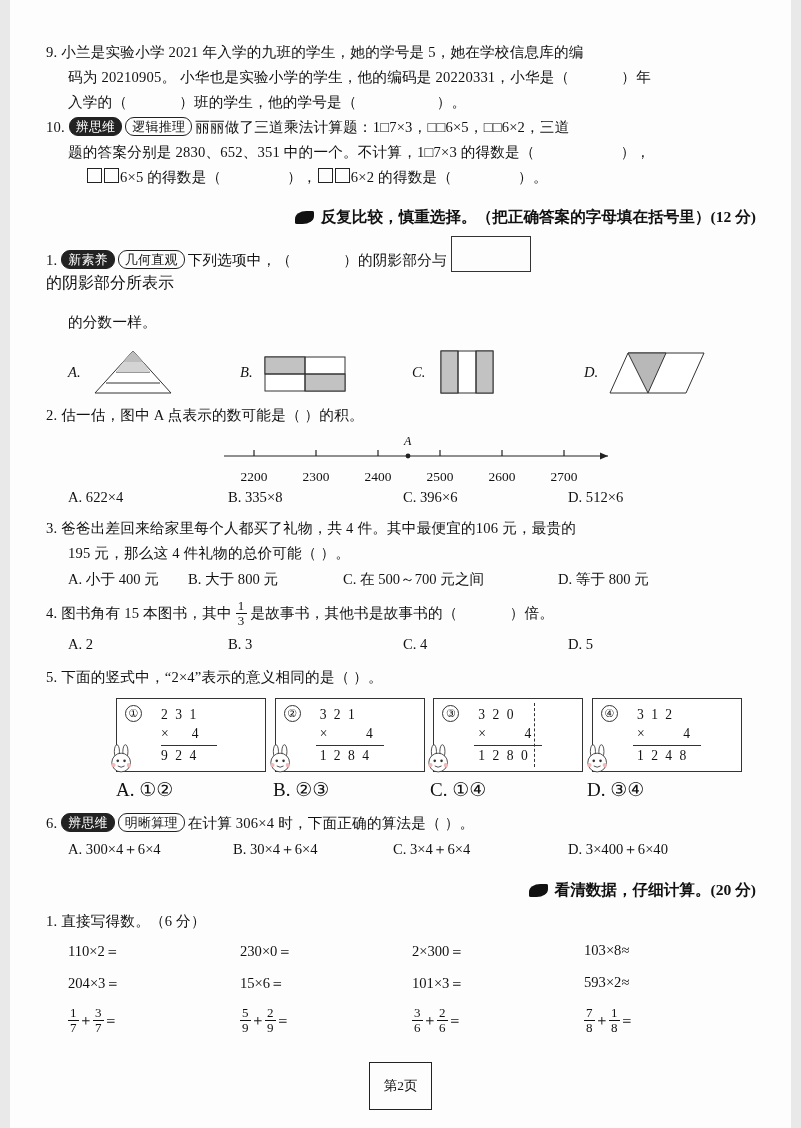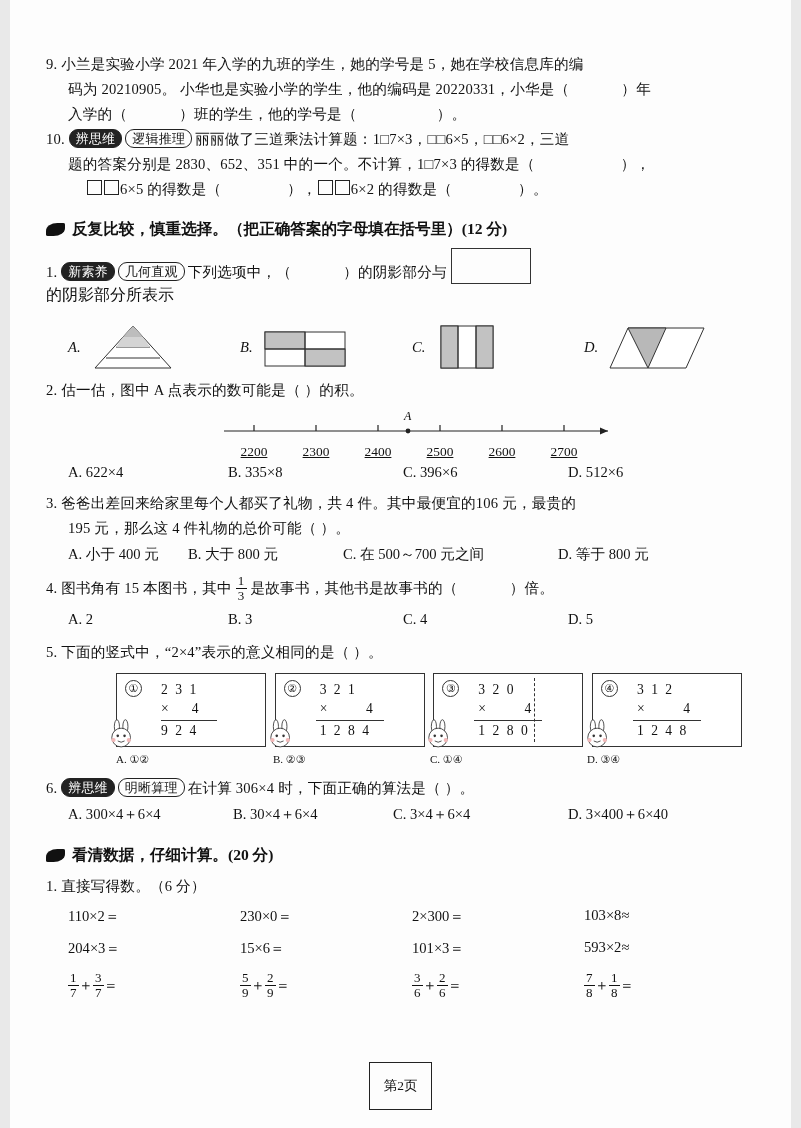--- a/index.html
+++ b/index.html
@@ -28,21 +28,21 @@
     width: 10px;
     height: 1128px;
     background: #e9e9e9;
   }
   .edge-left { left: 0; }
   .edge-right { right: 0; }
 
   .content {
     position: absolute;
     left: 46px;
-    top: 52px;
+    top: 40px;
     width: 710px;
   }
 
   .ln {
     font-size: 14.6px;
     line-height: 25px;
     margin: 0;
     letter-spacing: 0.2px;
   }
   .indent1 { padding-left: 22px; }
@@ -68,20 +68,21 @@
   }
 
   
   .section {
     margin: 14px 0 6px 0;
     font-size: 15.6px;
     font-weight: bold;
     line-height: 26px;
     display: flex;
     align-items: center;
+    justify-content: flex-end;
   }
   .leaf {
     display: inline-block;
     width: 19px; height: 13px;
     background: #111;
     border-radius: 60% 10% 60% 10%;
     margin-right: 7px;
     flex: none;
   }
 
@@ -130,21 +131,20 @@
   
   .numline-wrap {
     margin: 6px 0 2px 0;
     padding-left: 170px;
   }
   .numline-labels {
     display: flex;
     font-size: 13.4px;
     font-family: "Liberation Serif", serif;
     margin-top: 1px;
-    text-decoration: underline;
   }
   .numline-labels span { width: 62px; text-align: center; display: inline-block; }
 
   .opts {
     display: flex;
     padding-left: 22px;
     margin: 4px 0 2px 0;
     font-size: 14.6px;
   }
   .opts > span { display: inline-block; }
@@ -196,21 +196,21 @@
   .bunny {
     position: absolute;
     left: -12px; bottom: -6px;
     width: 34px; height: 34px;
   }
 
   .opts-4 {
     display: flex;
     padding-left: 70px;
     margin: 6px 0 2px 0;
-    font-size: 11px;
+    font-size: 19px;
   }
   .opts-4 > span { width: 157px; }
 
   
   .calc-grid {
     display: grid;
     grid-template-columns: repeat(4, 1fr);
     row-gap: 13px;
     padding-left: 22px;
     margin-top: 8px;
@@ -285,20 +285,21 @@
         <span class="grid2x3">
           </span></p><div></div>
           <div class="sh"></div>
           <div class="sh"></div>
           <div class="sh"></div>
           <div></div>
           <div class="sh"></div>
         
         <span>的阴影部分所表示</span>
       <p></p>
+      <p class="ln indent1">的分数一样。</p>
 
       <div class="shape-row">
         <div class="shape-cell">
           <span class="shape-label">A.</span>
           <svg width="84" height="50" viewBox="0 0 84 50">
             <polygon points="42,4 80,46 4,46" fill="#fff" stroke="#333" stroke-width="1"></polygon>
             <line x1="25" y1="25" x2="59" y2="25" stroke="#333" stroke-width="1"></line>
             <line x1="15" y1="36" x2="69" y2="36" stroke="#333" stroke-width="1"></line>
             <polygon points="42,4 52,15 32,15" fill="#bdbdbd"></polygon>
             <polygon points="32,15 52,15 59,25 25,25" fill="#d4d4d4"></polygon>

